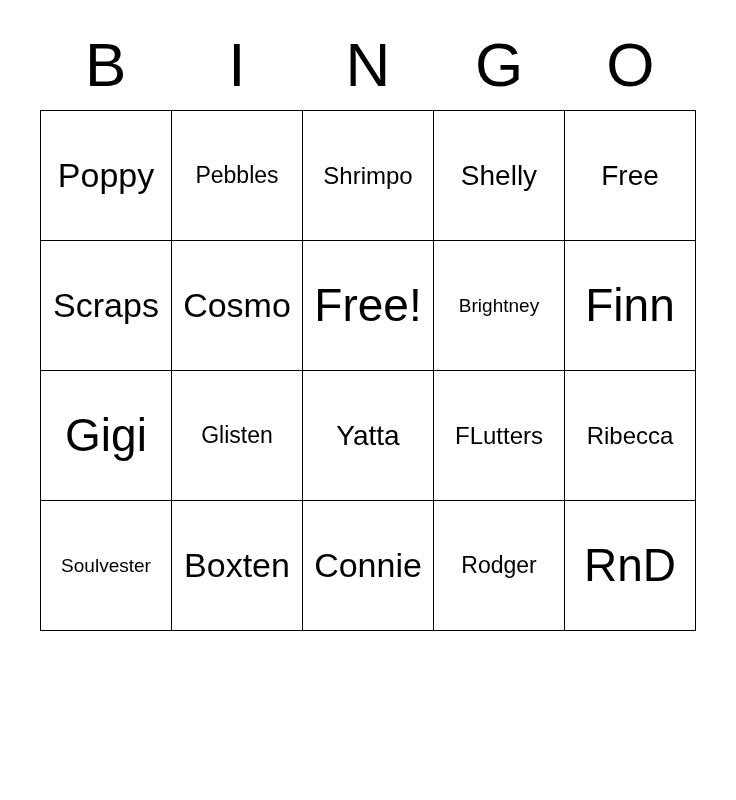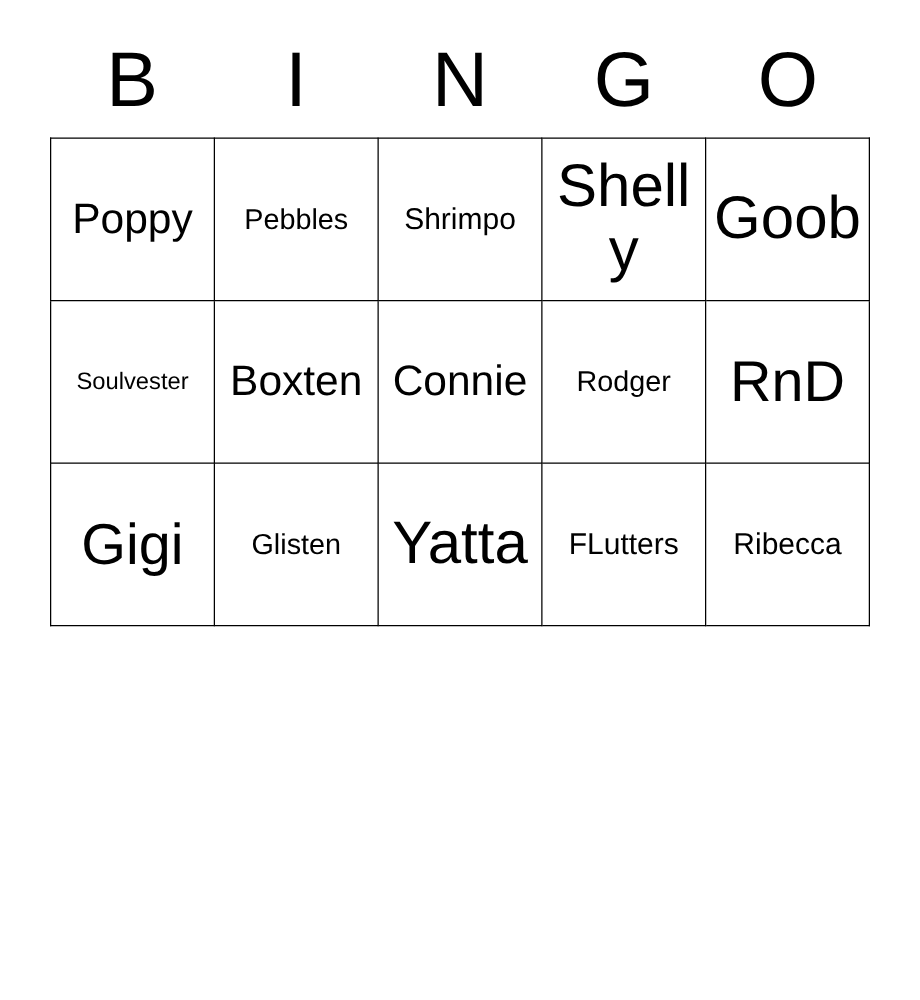--- a/index.html
+++ b/index.html
@@ -51,21 +51,21 @@
     box-sizing: border-box;
     overflow: hidden;
     word-break: break-word;
     line-height: 1.05;
     font-family: "Liberation Sans", sans-serif;
   }
   .fs-xs { font-size: 19px; }
   .fs-sm { font-size: 24px; margin-left: 40px; }
   .fs-md { font-size: 23px; }
   .fs-lg { font-size: 34px; }
-  .fs-xl { font-size: 48px; }
+  .fs-xl { font-size: 28px; }
   .fs-xxl { font-size: 46px; }
 </style>
 </head>
 <body>
 
 <div class="card">
 
   <div class="header-row">
     <div class="header-cell">B</div>
     <div class="header-cell">I</div>
@@ -74,32 +74,39 @@
     <div class="header-cell">O</div>
   </div>
 
   <table class="grid">
     <tbody>
       <tr>
         <td class="fs-lg">Poppy</td>
         <td class="fs-md">Pebbles</td>
         <td class="fs-sm">Shrimpo</td>
         <td class="fs-xl">Shelly</td>
-        <td class="fs-xl">Goob</td>
+        <td class="fs-xl">Free</td>
+      </tr>
+      <tr>
+        <td class="fs-lg">Scraps</td>
+        <td class="fs-lg">Cosmo</td>
+        <td class="fs-xxl">Free!</td>
+        <td class="fs-xs">Brightney</td>
+        <td class="fs-xxl">Finn</td>
+      </tr>
+      <tr>
+        <td class="fs-xxl">Gigi</td>
+        <td class="fs-md">Glisten</td>
+        <td class="fs-xl">Yatta</td>
+        <td class="fs-sm">FLutters</td>
+        <td class="fs-sm">Ribecca</td>
       </tr>
       <tr>
         <td class="fs-xs">Soulvester</td>
         <td class="fs-lg">Boxten</td>
         <td class="fs-lg">Connie</td>
         <td class="fs-md">Rodger</td>
         <td class="fs-xxl">RnD</td>
       </tr>
-      <tr>
-        <td class="fs-xxl">Gigi</td>
-        <td class="fs-md">Glisten</td>
-        <td class="fs-xl">Yatta</td>
-        <td class="fs-sm">FLutters</td>
-        <td class="fs-sm">Ribecca</td>
-      </tr>
     </tbody>
   </table>
 
 </div>
 
 </body></html>

